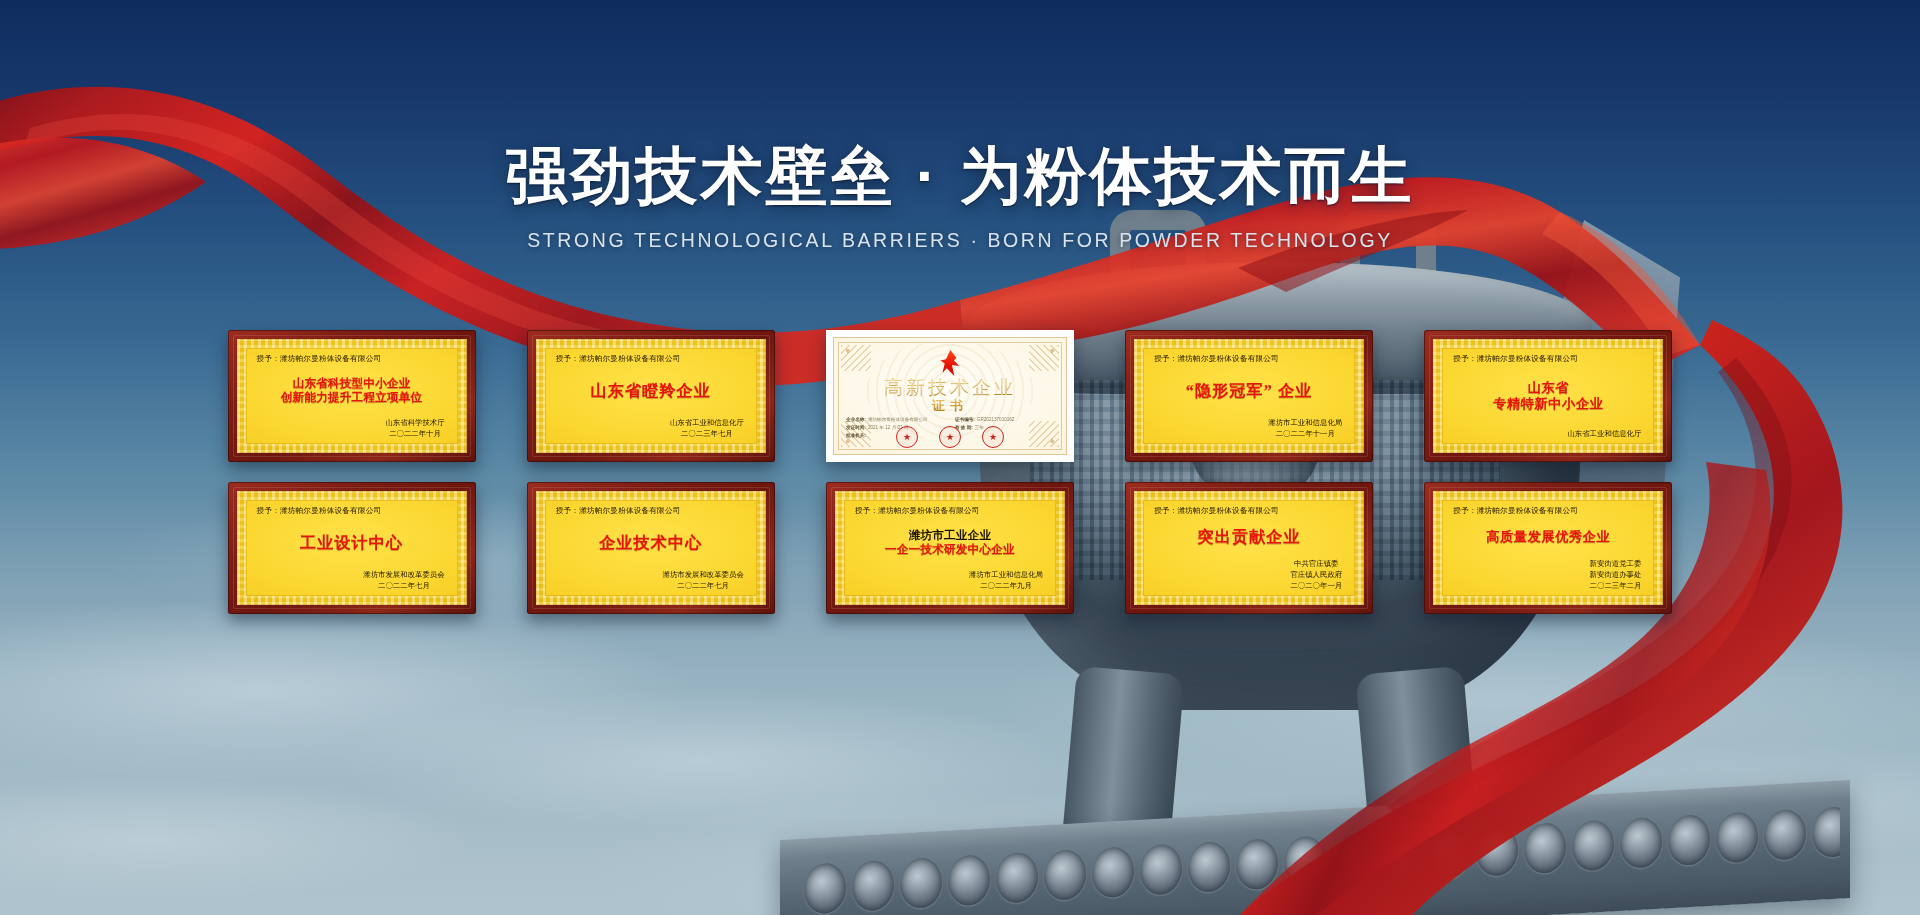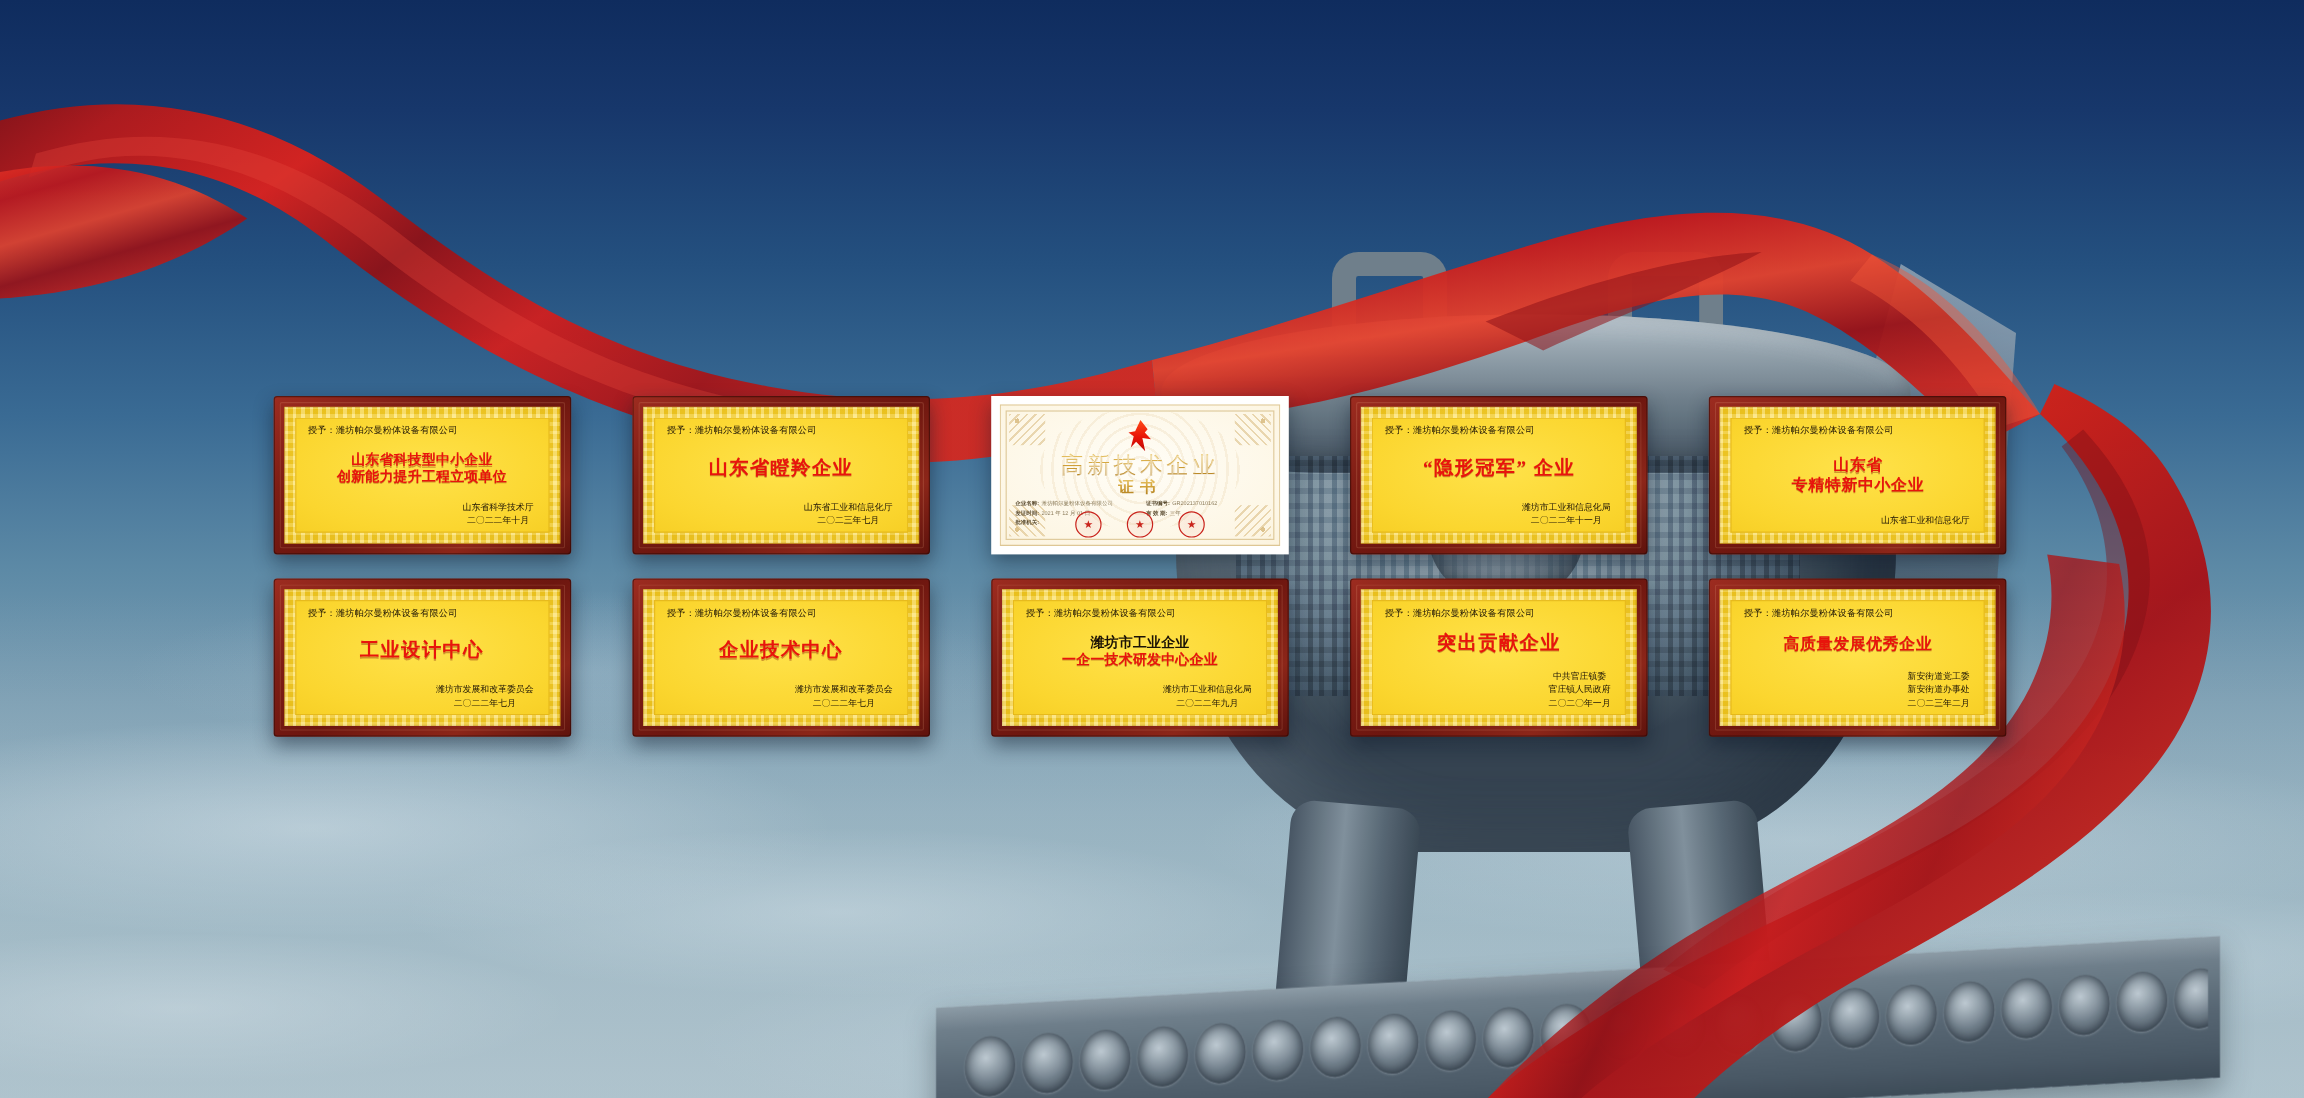--- a/index.html
+++ b/index.html
@@ -409,20 +409,24 @@
       <path d="M 1240,915 C 1290,862 1352,812 1420,772 C 1500,724 1590,690 1650,630
                C 1700,580 1718,520 1706,462 L 1766,470 C 1782,544 1756,616 1696,672
                C 1630,734 1540,772 1462,818 C 1400,856 1350,886 1318,915 Z" fill="url(#silkA)" opacity="0.80"></path>
 
       <path d="M 1560,212 C 1618,236 1664,284 1700,345 L 1666,356 C 1632,300 1590,258 1542,234 Z" fill="#f2583a" opacity="0.45"></path>
 
       <path d="M 1238,268 C 1310,240 1392,214 1468,210 C 1420,236 1352,262 1286,292 Z" fill="#8f1217" opacity="0.55"></path>
     </svg>
   </div>
 
+  <div class="headline">
+    <h1>强劲技术壁垒 · 为粉体技术而生</h1>
+    <h2>STRONG TECHNOLOGICAL BARRIERS · BORN FOR POWDER TECHNOLOGY</h2>
+  </div>
 
   <div class="awards">
     <div class="award-row">
         <div class="award-cell">
           <div class="plaque">
             <div class="plaque-inner">
               <div class="plaque-face">
                 <div class="pl-grant">授予：潍坊帕尔曼粉体设备有限公司</div>
                 <div class="pl-title-box">
                   <div class="pl-title xs">山东省科技型中小企业</div>

